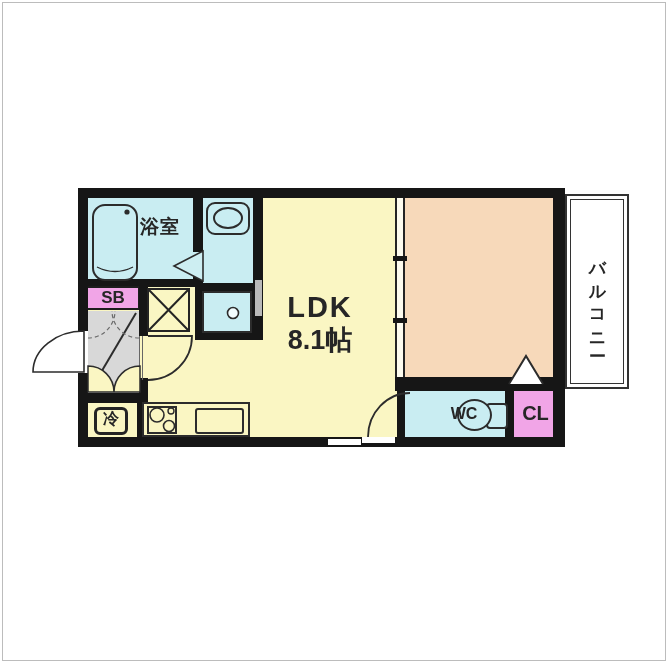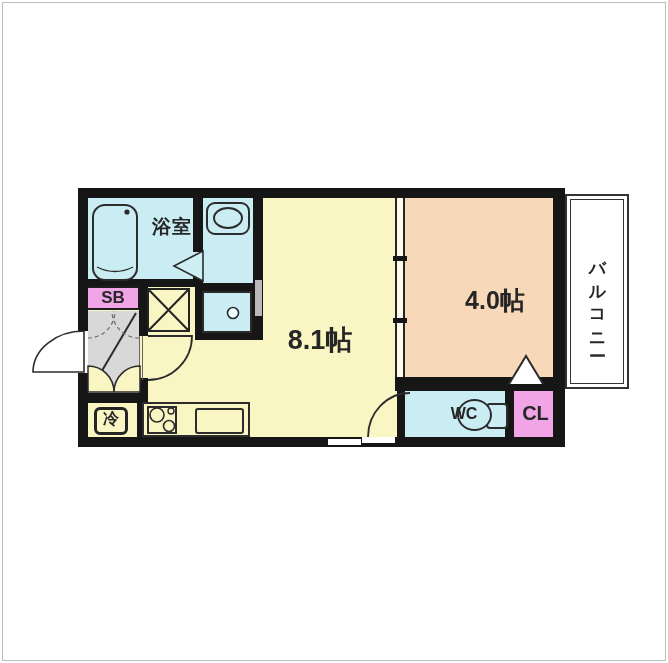--- a/index.html
+++ b/index.html
@@ -102,25 +102,25 @@
     <path d="M 97 267 Q 115 276 133 267" fill="none" stroke="#2c2c2c" stroke-width="1.3"></path>
     <circle cx="127" cy="212" r="2.6" fill="#2c2c2c"></circle>
 
     <circle cx="157" cy="415" r="7" fill="none" stroke="#2c2c2c" stroke-width="1.6"></circle>
     <circle cx="169" cy="426" r="5.5" fill="none" stroke="#2c2c2c" stroke-width="1.6"></circle>
     <circle cx="171" cy="411" r="3" fill="none" stroke="#2c2c2c" stroke-width="1.4"></circle>
 
     <circle cx="233" cy="313" r="5.5" fill="#f2fdff" stroke="#2c2c2c" stroke-width="1.6"></circle>
   </svg>
 
-  <div class="lbl" style="left:142px;top:217px;width:60px;font-size:19px;letter-spacing:1px;">浴室</div>
+  <div class="lbl" style="left:130px;top:217px;width:60px;font-size:19px;letter-spacing:1px;">浴室</div>
 
+  <div class="lbl" style="left:258px;top:292px;width:124px;font-size:29px;letter-spacing:2px;">LDK</div>
   <div class="lbl" style="left:258px;top:326px;width:124px;font-size:27px;text-align:center;">8.1帖</div>
 
-  <div class="lbl" style="left:435px;top:287px;width:120px;font-size:25px;">4.0帖</div>
 
   <div class="lbl" style="left:581px;top:220px;width:33px;height:160px;font-size:17px;font-weight:600;
               writing-mode:vertical-rl;text-orientation:upright;letter-spacing:5px;line-height:33px;">バルコニー</div>
 
   <div class="lbl" style="left:86px;top:289px;width:54px;font-size:17px;">SB</div>
 
   <div class="lbl" style="left:416px;top:406px;width:40px;font-size:16px;margin-left:28px;">WC</div>
 
   <div class="lbl" style="left:514px;top:403px;width:43px;font-size:20px;">CL</div>
 

